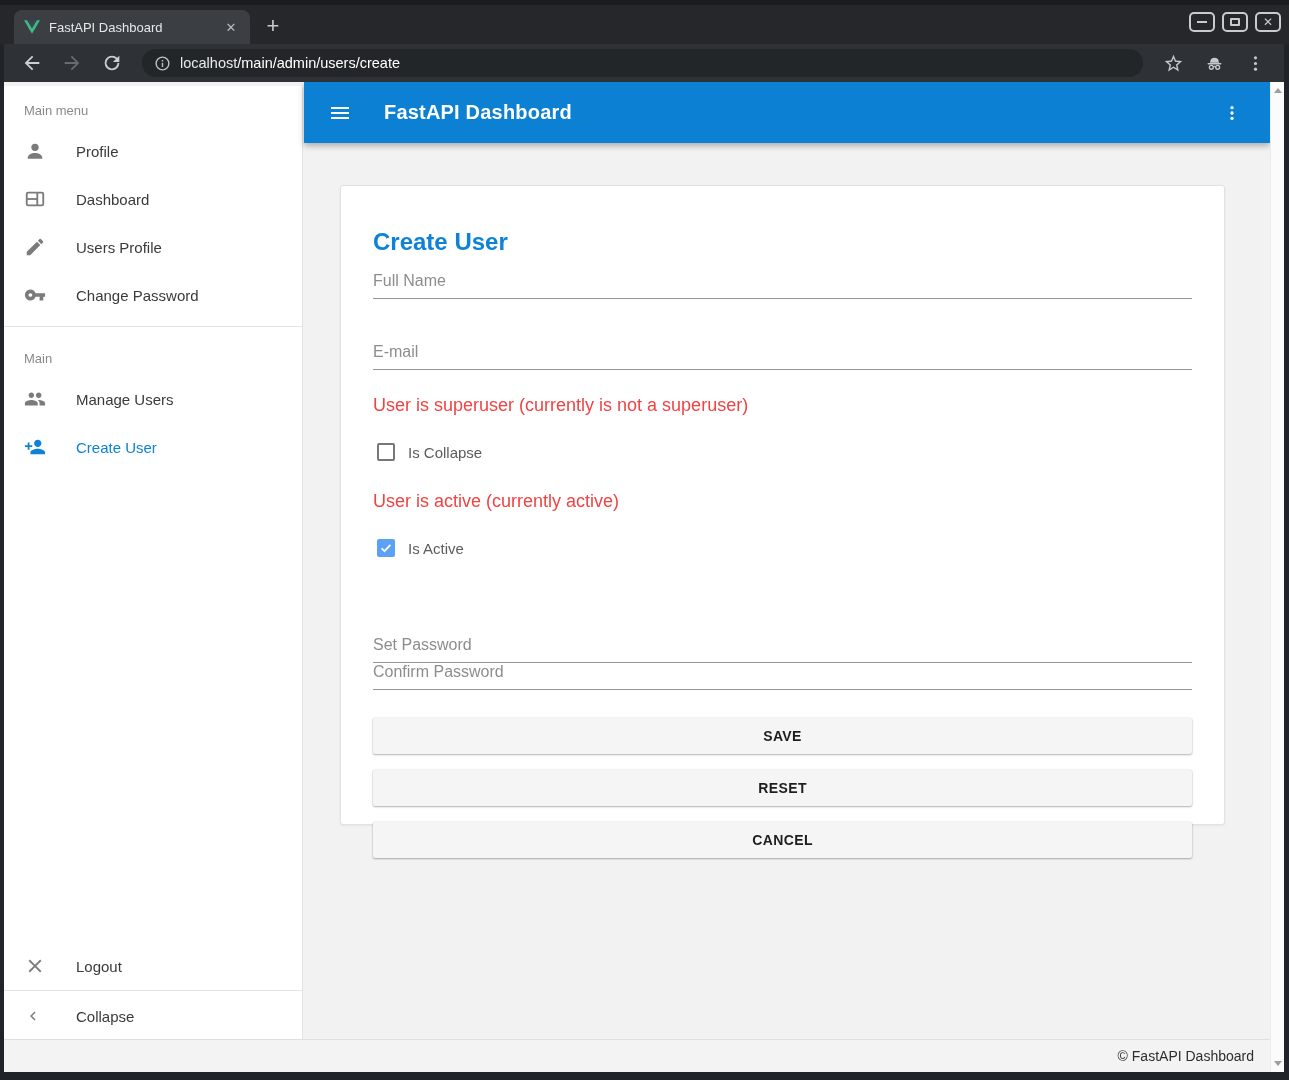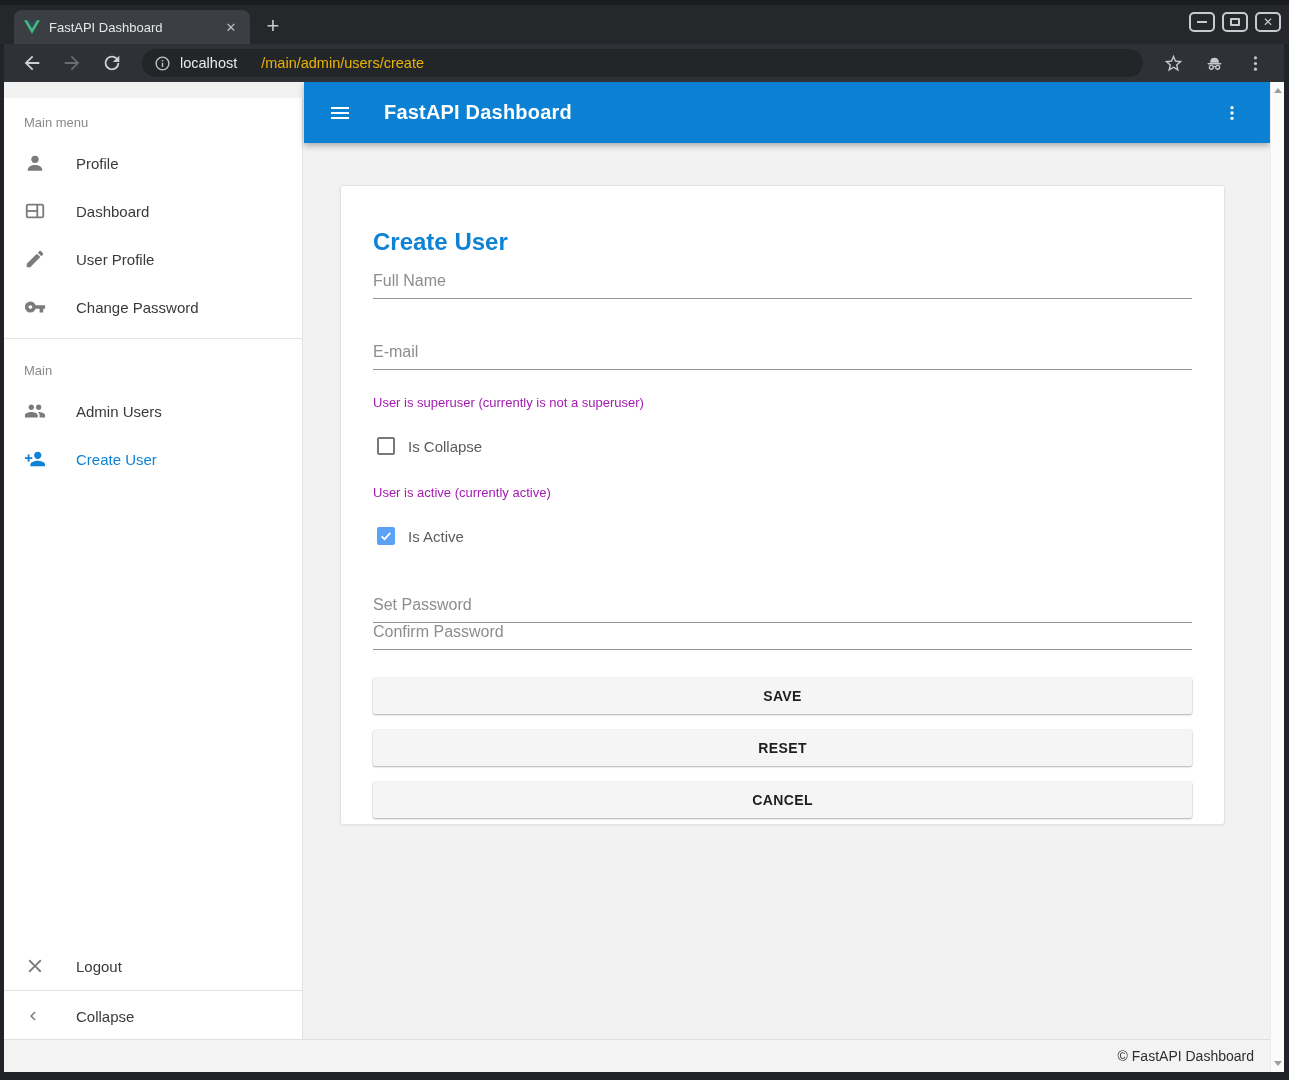--- a/index.html
+++ b/index.html
@@ -31,29 +31,29 @@
 
   .toolbar { position:absolute; top:44px; left:4px; right:5px; height:38px;
              background:#2e3135; display:flex; align-items:center; padding:0 8px; }
   .nav-icon { width:22px; height:22px; color:#cdd0d3; margin:0 9px; }
   .nav-icon.disabled { color:#686c70; }
   .omnibox { flex:1; height:28px; background:#232629; border-radius:14px;
              margin:0 10px; display:flex; align-items:center; padding:0 12px; }
   .omnibox .info { width:17px; height:17px; color:#bdc1c6; }
   .url { font-size:14.5px; margin-left:9px; white-space:nowrap; }
   .url .host { color:#e8eaed; }
-  .url .path { color:#eab308;margin-left:24px; }
+  .url .path { color:#ffffff; }
   .trail-icon { width:21px; height:21px; color:#c6c9cc; margin:0 10px; }
 
   
   .page { position:absolute; top:82px; left:4px; right:5px; bottom:8px;
           background:#f2f2f2; overflow:hidden; }
 
   
-  .sidebar { position:absolute; left:0; top:16px; width:299px; bottom:33px;
+  .sidebar { position:absolute; left:0; top:4px; width:299px; bottom:33px;
              background:#fff; border-right:1px solid #e3e3e3;
              display:flex; flex-direction:column; }
   .section-label { color:#8a8a8a; font-size:13px; padding:17px 20px 9px; }
   .nav-item { height:48px; display:flex; align-items:center; padding:0 20px;
               color:#3a3a3a; font-size:15px; flex:0 0 auto; }
   .nav-item .icon { width:22px; height:22px; color:#7b7b7b; margin-right:30px; flex:0 0 auto; }
   .nav-item.active { color:#0d82d6; }
   .nav-item.active .icon { color:#0d82d6; }
   .divider { height:1px; background:#e4e4e4; margin:7px 0; flex:0 0 auto; }
   .spacer { flex:1; }
@@ -70,32 +70,32 @@
   .card { position:absolute; left:336px; top:103px; width:885px; height:640px;
           background:#fff; border:1px solid #e2e2e2; border-radius:3px;
           padding:0 32px; box-shadow:0 1px 3px rgba(0,0,0,.05); }
   .card-title { margin-top:42px; font-size:24px; font-weight:bold; color:#0d82d6; }
   .fld { display:block; width:100%; border:none; border-bottom:1px solid #959595;
          background:transparent; font-size:16px; padding:0 0 8px; color:#333;
          outline:none; font-family:inherit; }
   .fld::placeholder { color:#8d8d8d; opacity:1; }
   .fld.first { }
   .fld.second { margin-top:44px; }
-  .hint { font-size:13px; color:#a21caf; }
+  .hint { font-size:18px; color:#ef4444; }
   .hint.h1 { margin-top:25px; }
   .hint.h2 { margin-top:27px; }
   .check-row { display:flex; align-items:center; margin-top:24px; height:24px; }
   .cb { width:18px; height:18px; border:2px solid #787878; border-radius:2px;
         margin-left:4px; flex:0 0 auto; display:flex; align-items:center;
         justify-content:center; background:#fff; }
   .cb.checked { background:#5ba1f5; border-color:#5ba1f5; }
   .cb svg { width:14px; height:14px; color:#fff; display:none; }
   .cb.checked svg { display:block; }
   .check-label { font-size:15px; color:#5c5c5c; margin-left:13px; }
-  .fld.pw1 { margin-top:48px; }
+  .fld.pw1 { margin-top:76px; }
   .fld.pw2 { }
   .btn-row { display:flex; gap:16px; margin-top:28px;flex-direction:column; }
   .btn { background:#f5f5f5; border:none; border-radius:2px; min-width:89px;
          padding:10px 20px; font-size:14px; font-weight:bold; letter-spacing:.4px;
          color:#1e1e1e; font-family:inherit;
          box-shadow:0 1px 2px rgba(0,0,0,.28), 0 0 2px rgba(0,0,0,.14); }
 
   
   .footer { position:absolute; left:0; right:14px; bottom:0; height:33px;
             background:#f3f3f3; border-top:1px solid #dfdfdf; display:flex;
@@ -210,42 +210,42 @@
       </span>
       <span>Dashboard</span>
     </div>
 
     <div class="nav-item">
       <span class="icon">
         <svg viewBox="0 0 24 24" fill="currentColor">
             <path d="M3 17.25V21h3.75L17.81 9.94l-3.75-3.75L3 17.25zM20.71 7.04a1 1 0 0 0 0-1.41l-2.34-2.34a1 1 0 0 0-1.41 0l-1.83 1.83 3.75 3.75 1.83-1.83z"></path>
           </svg>
       </span>
-      <span>User Profile</span>
+      <span>Users Profile</span>
     </div>
 
     <div class="nav-item">
       <span class="icon">
         <svg viewBox="0 0 24 24" fill="currentColor">
             <path d="M12.65 10C11.83 7.67 9.61 6 7 6a6 6 0 0 0 0 12c2.61 0 4.83-1.67 5.65-4H17v4h4v-4h2v-4H12.65zM7 14c-1.1 0-2-.9-2-2s.9-2 2-2 2 .9 2 2-.9 2-2 2z"></path>
           </svg>
       </span>
       <span>Change Password</span>
     </div>
 
     <div class="divider"></div>
     <div class="section-label">Main</div>
 
     <div class="nav-item">
       <span class="icon">
         <svg viewBox="0 0 24 24" fill="currentColor">
             <path d="M16 11c1.66 0 2.99-1.34 2.99-3S17.66 5 16 5s-3 1.34-3 3 1.34 3 3 3zm-8 0c1.66 0 2.99-1.34 2.99-3S9.66 5 8 5 5 6.34 5 8s1.34 3 3 3zm0 2c-2.33 0-7 1.17-7 3.5V19h14v-2.5c0-2.33-4.67-3.5-7-3.5zm8 0c-.29 0-.62.02-.97.05 1.16.84 1.97 1.97 1.97 3.45V19h6v-2.5c0-2.33-4.67-3.5-7-3.5z"></path>
           </svg>
       </span>
-      <span>Admin Users</span>
+      <span>Manage Users</span>
     </div>
 
     <div class="nav-item active">
       <span class="icon">
         <svg viewBox="0 0 24 24" fill="currentColor">
             <path d="M15 12c2.21 0 4-1.79 4-4s-1.79-4-4-4-4 1.79-4 4 1.79 4 4 4zm-9-2V7H4v3H1v2h3v3h2v-3h3v-2H6zm9 4c-2.67 0-8 1.34-8 4v2h16v-2c0-2.66-5.33-4-8-4z"></path>
           </svg>
       </span>
       <span>Create User</span>
     </div>

